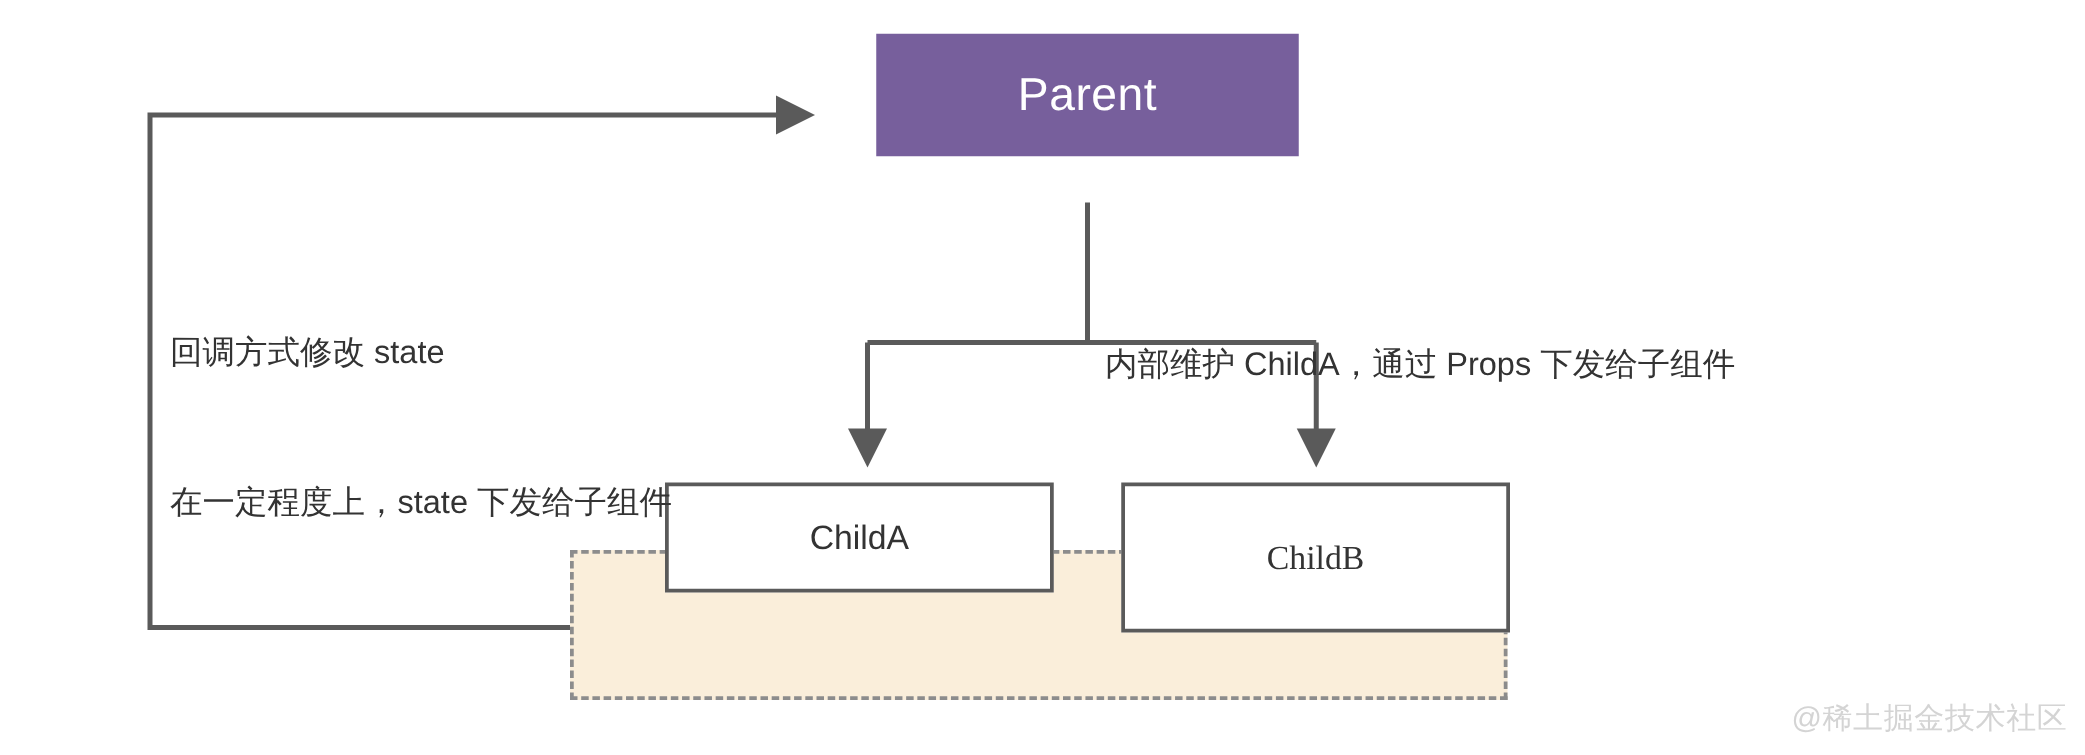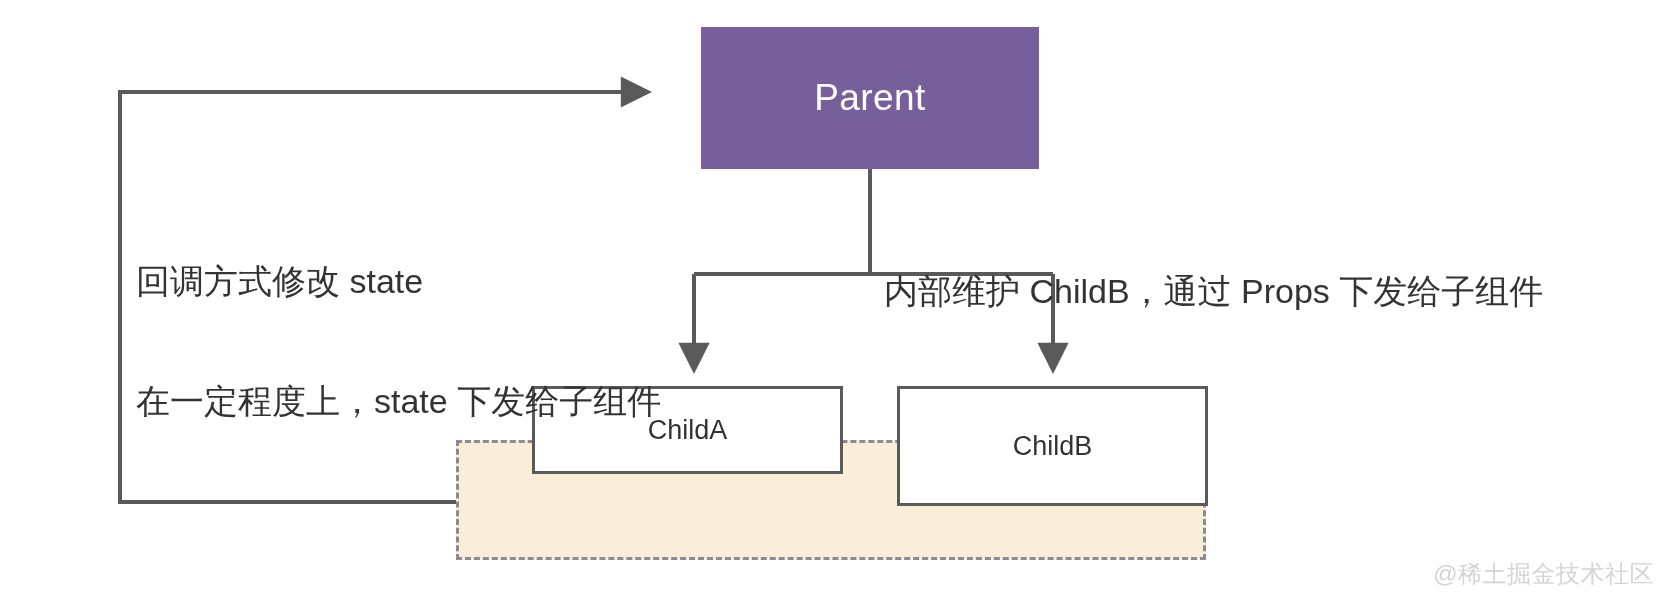--- a/index.html
+++ b/index.html
@@ -32,21 +32,21 @@
     box-sizing: border-box;
     display: flex;
     align-items: center;
     justify-content: center;
     text-align: center;
   }
   .node-parent {
     left: 701px;
     top: 27px;
     width: 338px;
-    height: 142px;
+    height: 98px;
     background: #775f9c;
     color: #ffffff;
     font-size: 37px;
     font-weight: 400;
     letter-spacing: 0.4px;
   }
   .node-child {
     background: #ffffff;
     border: 3px solid #5a5a5a;
     color: #333333;
@@ -56,39 +56,40 @@
     left: 532px;
     top: 386px;
     width: 311px;
     height: 88px;
   }
   .node-childb {
     left: 897px;
     top: 386px;
     width: 311px;
     height: 120px;
+    font-family: Liberation Serif, serif;
   }
 
   
   .group-region {
     position: absolute;
     left: 456px;
     top: 440px;
     width: 750px;
     height: 120px;
     box-sizing: border-box;
     background: #faeeda;
     border: 3px dashed #8c8c8c;
   }
 
   
   .edge-label {
     position: absolute;
     color: #333333;
-    font-size: 34px;
+    font-size: 26px;
     line-height: 40px;
     white-space: pre;
   }
   .label-callback {
     left: 136px;
     top: 181px;
   }
   .label-props {
     left: 884px;
     top: 191px;
@@ -142,18 +143,18 @@
   <div class="node node-child node-childb">
     <span>ChildB</span>
   </div>
 
   <div class="edge-label label-callback">
     <div>回调方式修改 state</div>
     <div>在一定程度上，state 下发给子组件</div>
   </div>
 
   <div class="edge-label label-props">
-    <div>内部维护 ChildB，通过 Props 下发给子组件</div>
+    <div>内部维护 ChildA，通过 Props 下发给子组件</div>
   </div>
 
   <div class="watermark">@稀土掘金技术社区</div>
 
 </div>
 
 </body></html>

